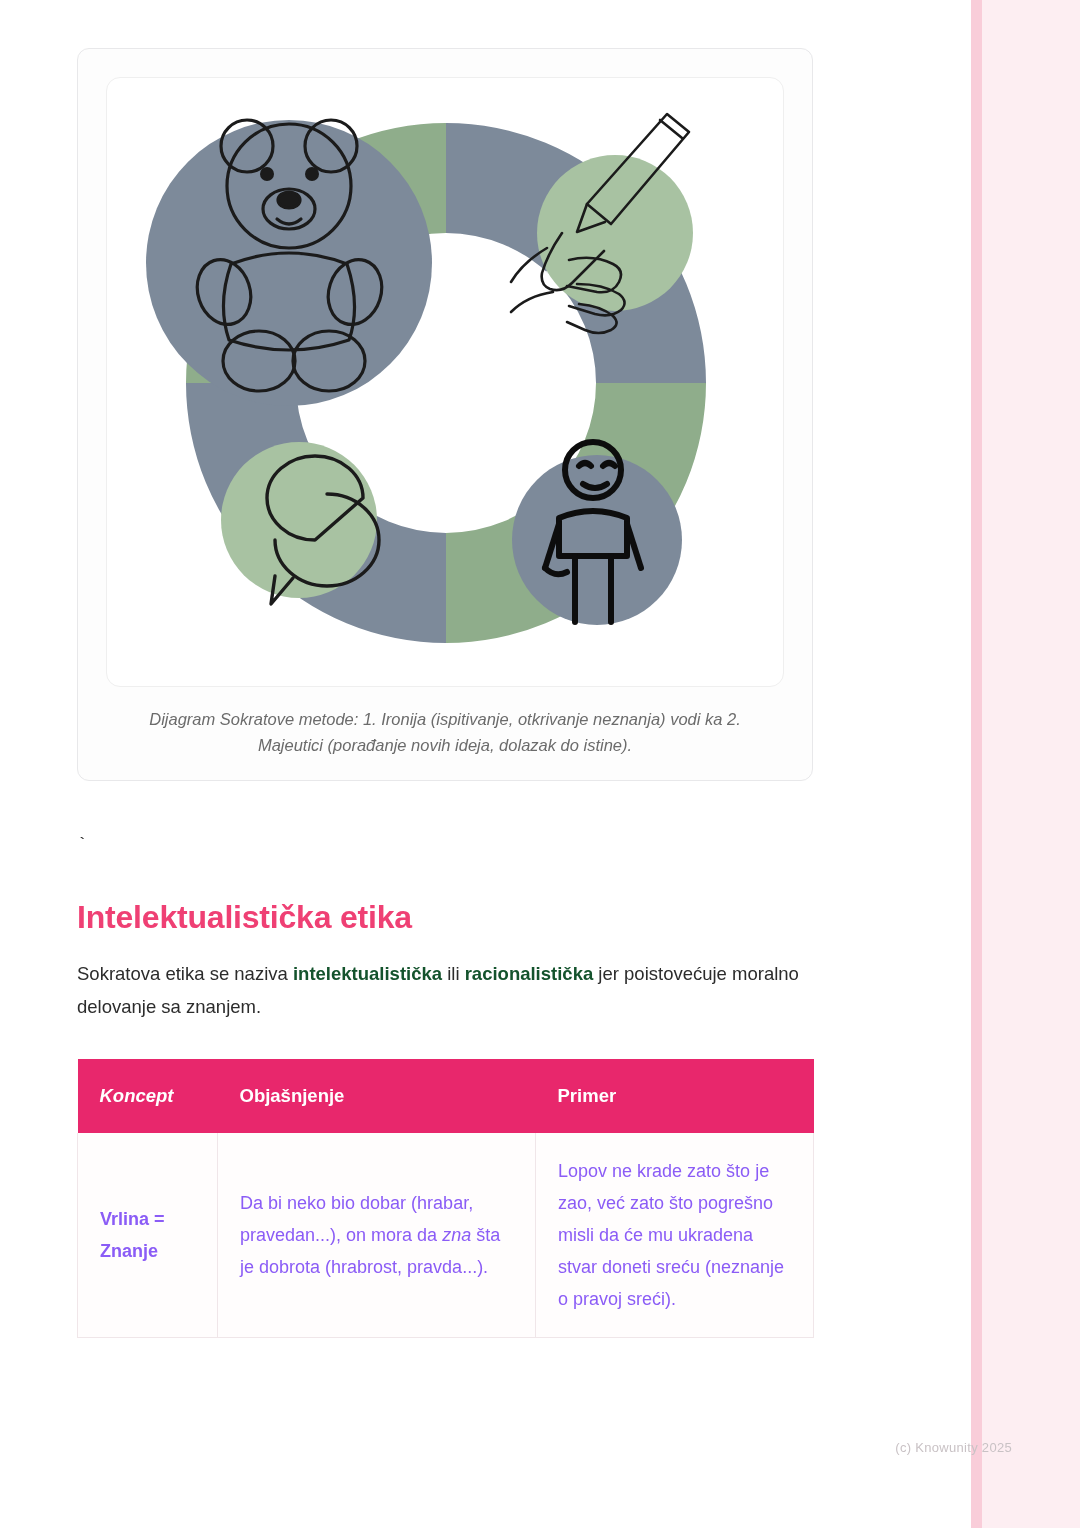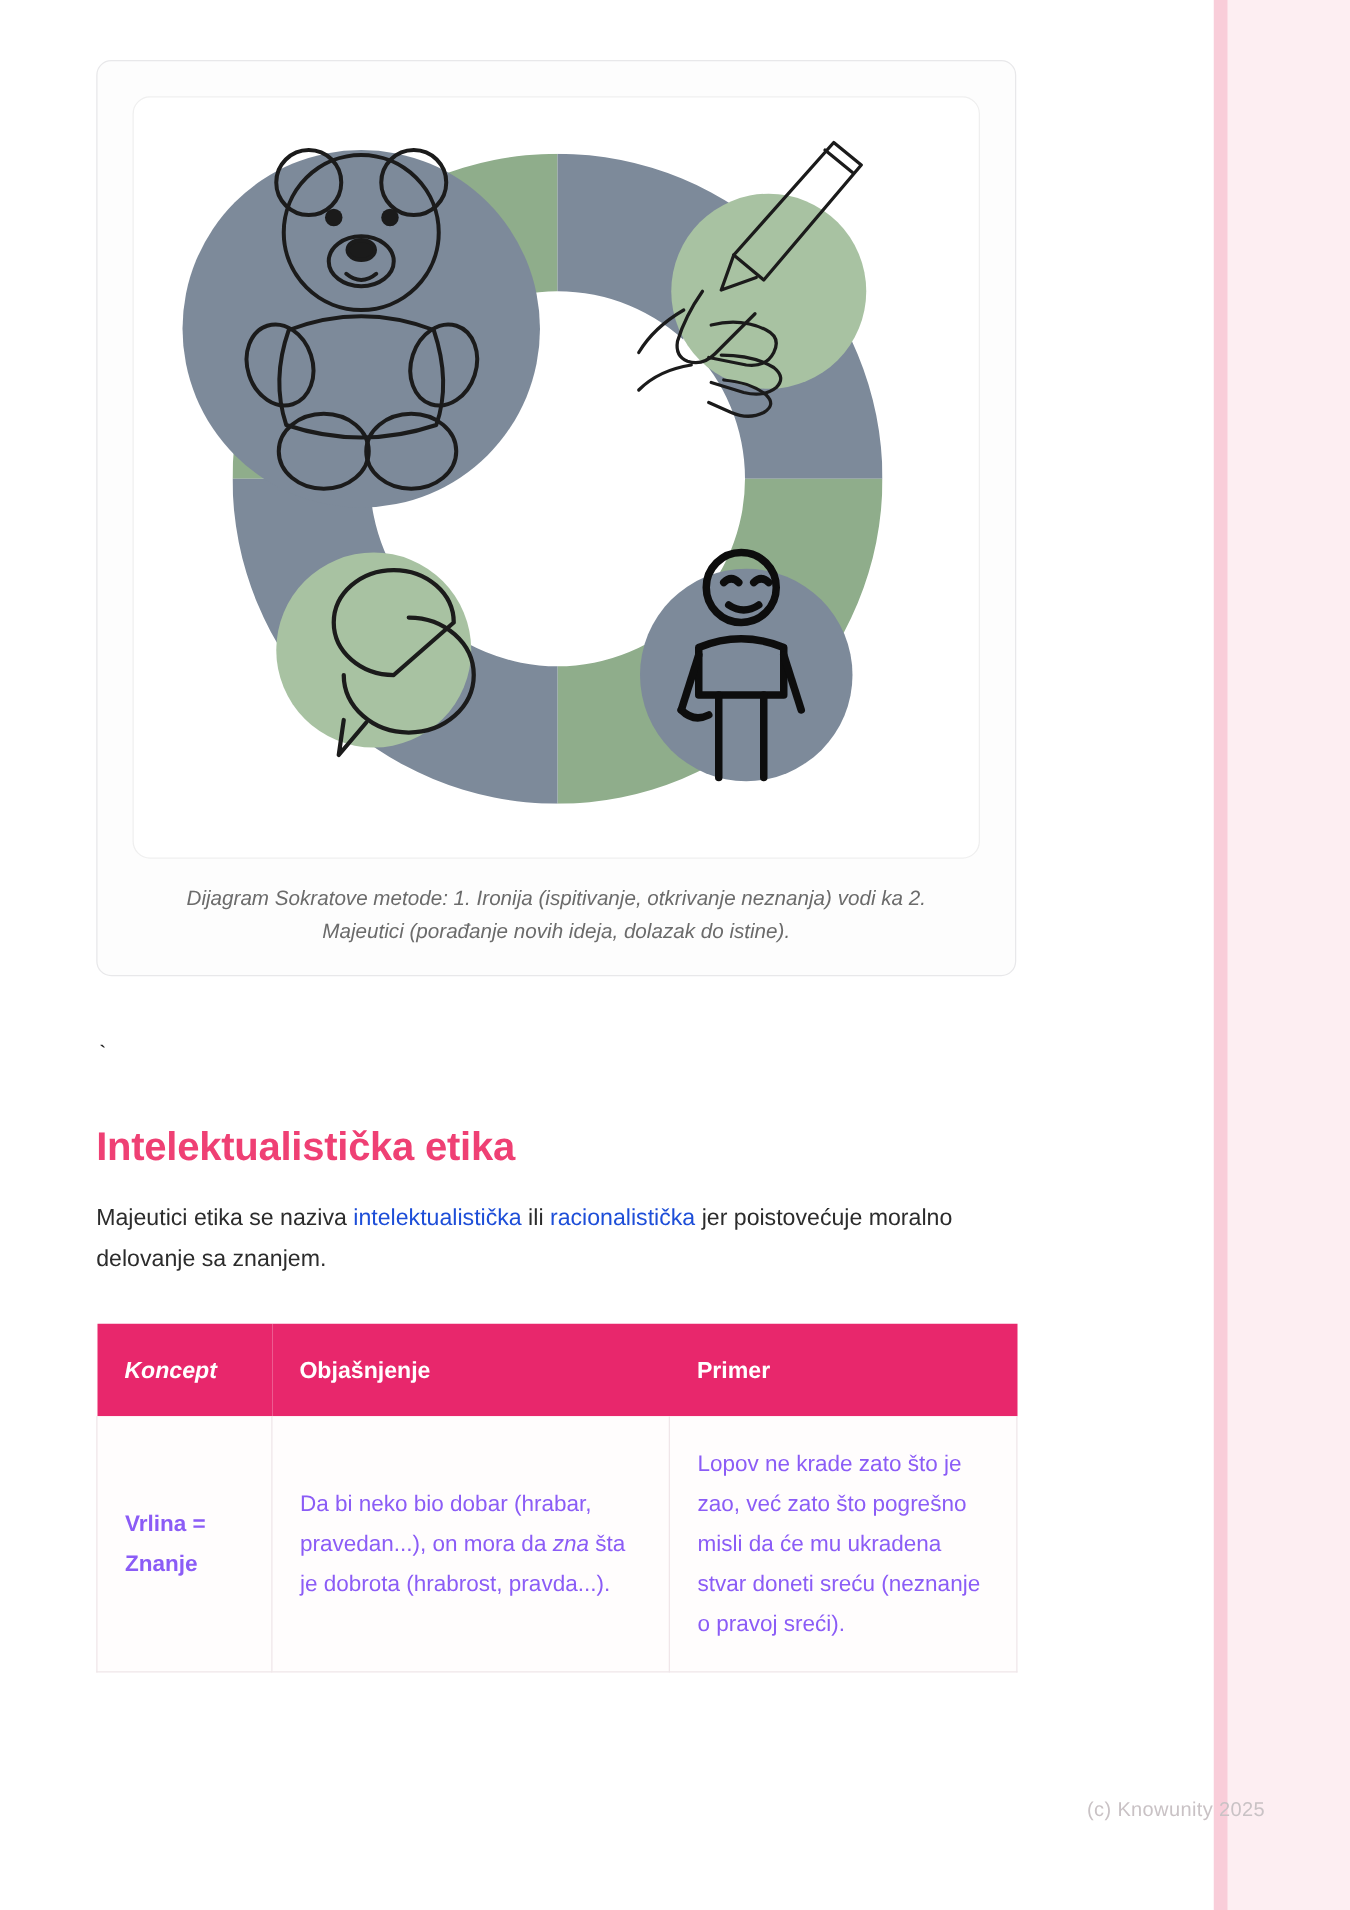--- a/index.html
+++ b/index.html
@@ -91,21 +91,21 @@
     letter-spacing: -0.2px;
   }
 
   p.lead {
     margin: 22px 0 0 0;
     font-size: 18.5px;
     line-height: 1.75;
     color: #2c2c2c;
     max-width: 740px;
   }
-  p.lead b { font-weight: normal; color: #1d4ed8; }
+  p.lead b { font-weight: bold; color: #14532d; }
 
   
   table.etika {
     margin-top: 36px;
     width: 736px;
     border-collapse: collapse;
     table-layout: fixed;
     background: #fffdfd;
   }
   table.etika th {
@@ -130,21 +130,21 @@
     vertical-align: middle;
     background: #fffdfd;
   }
   table.etika td.concept { font-weight: bold; }
   table.etika td i { font-style: italic; }
 
   .watermark {
     position: absolute;
     right: 68px;
     top: 1440px;
-    font-size: 16px;
+    font-size: 13px;
     color: #c9c2c5;
     letter-spacing: 0.3px;
   }
 </style>
 </head>
 <body>
 
 <div id="page">
 
   <div class="rail-light"></div>
@@ -236,21 +236,21 @@
           </g>
         </svg>
       </div>
       <div class="fig-caption">Dijagram Sokratove metode: 1. Ironija (ispitivanje, otkrivanje neznanja) vodi ka 2. Majeutici (porađanje novih ideja, dolazak do istine).</div>
     </div>
 
     <div class="stray">`</div>
 
     <h2 class="section-title">Intelektualistička etika</h2>
 
-    <p class="lead"><span>Majeutici etika se naziva </span><b>intelektualistička</b><span> ili </span><b>racionalistička</b><span> jer poistovećuje moralno delovanje sa znanjem.</span></p>
+    <p class="lead"><span>Sokratova etika se naziva </span><b>intelektualistička</b><span> ili </span><b>racionalistička</b><span> jer poistovećuje moralno delovanje sa znanjem.</span></p>
 
     <table class="etika">
       <thead>
         <tr>
           <th>Koncept</th>
           <th>Objašnjenje</th>
           <th>Primer</th>
         </tr>
       </thead>
       <tbody>

